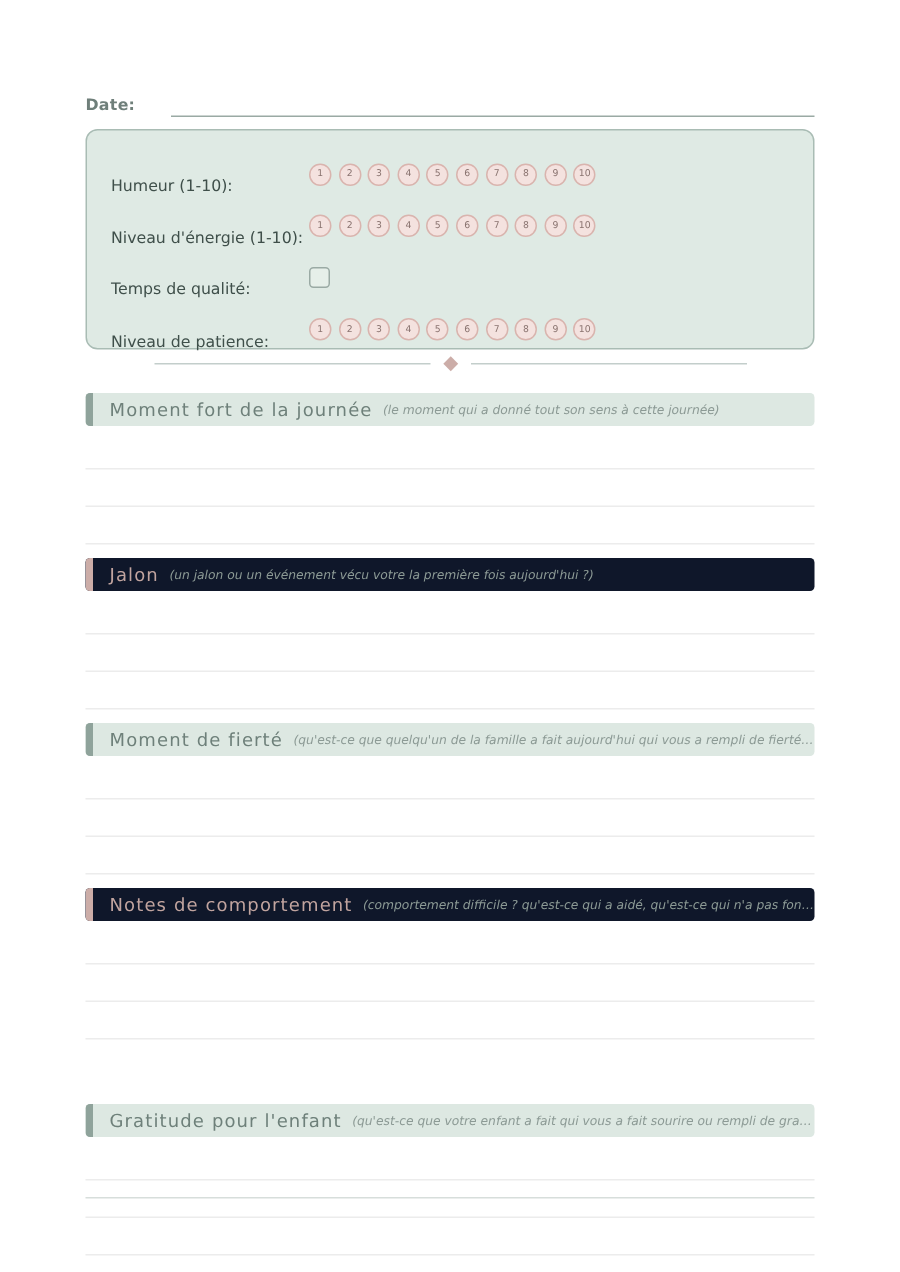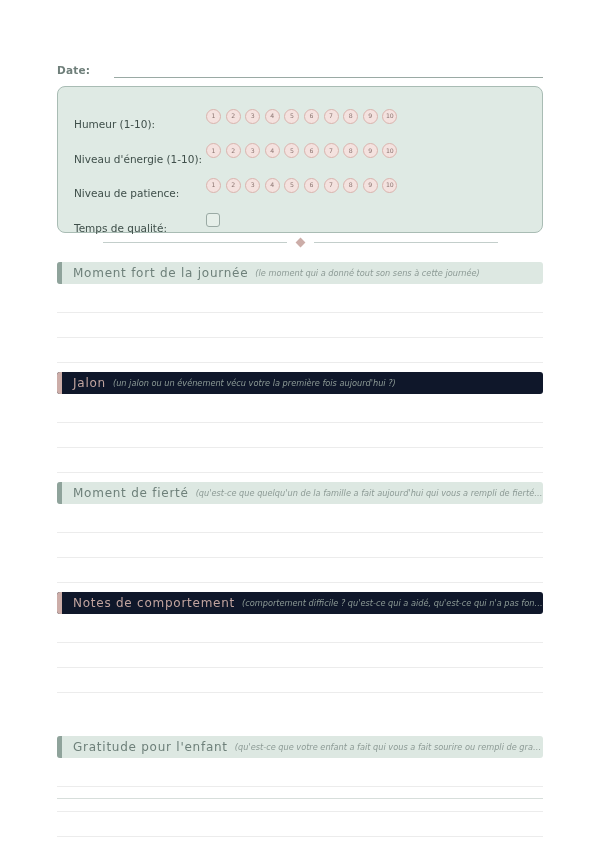--- a/index.html
+++ b/index.html
@@ -236,38 +236,38 @@
           <span class="dot">4</span>
           <span class="dot">5</span>
           <span class="dot">6</span>
           <span class="dot">7</span>
           <span class="dot">8</span>
           <span class="dot">9</span>
           <span class="dot">10</span>
         </div>
       </div>
       <div class="scale-row">
+        <span class="scale-label">Temps de qualité:</span>
+        <span class="checkbox"></span>
+      </div>
+      <div class="scale-row">
         <span class="scale-label">Niveau de patience:</span>
         <div class="dots">
           <span class="dot">1</span>
           <span class="dot">2</span>
           <span class="dot">3</span>
           <span class="dot">4</span>
           <span class="dot">5</span>
           <span class="dot">6</span>
           <span class="dot">7</span>
           <span class="dot">8</span>
           <span class="dot">9</span>
           <span class="dot">10</span>
         </div>
       </div>
-      <div class="scale-row">
-        <span class="scale-label">Temps de qualité:</span>
-        <span class="checkbox"></span>
-      </div>
     </div>
 
   <div class="ornament">
     <span class="orn-line"></span>
     <span class="orn-diamond"></span>
     <span class="orn-line"></span>
   </div>
 
   <div id="sections-host">
       <div class="section" style="top: 262px;">

